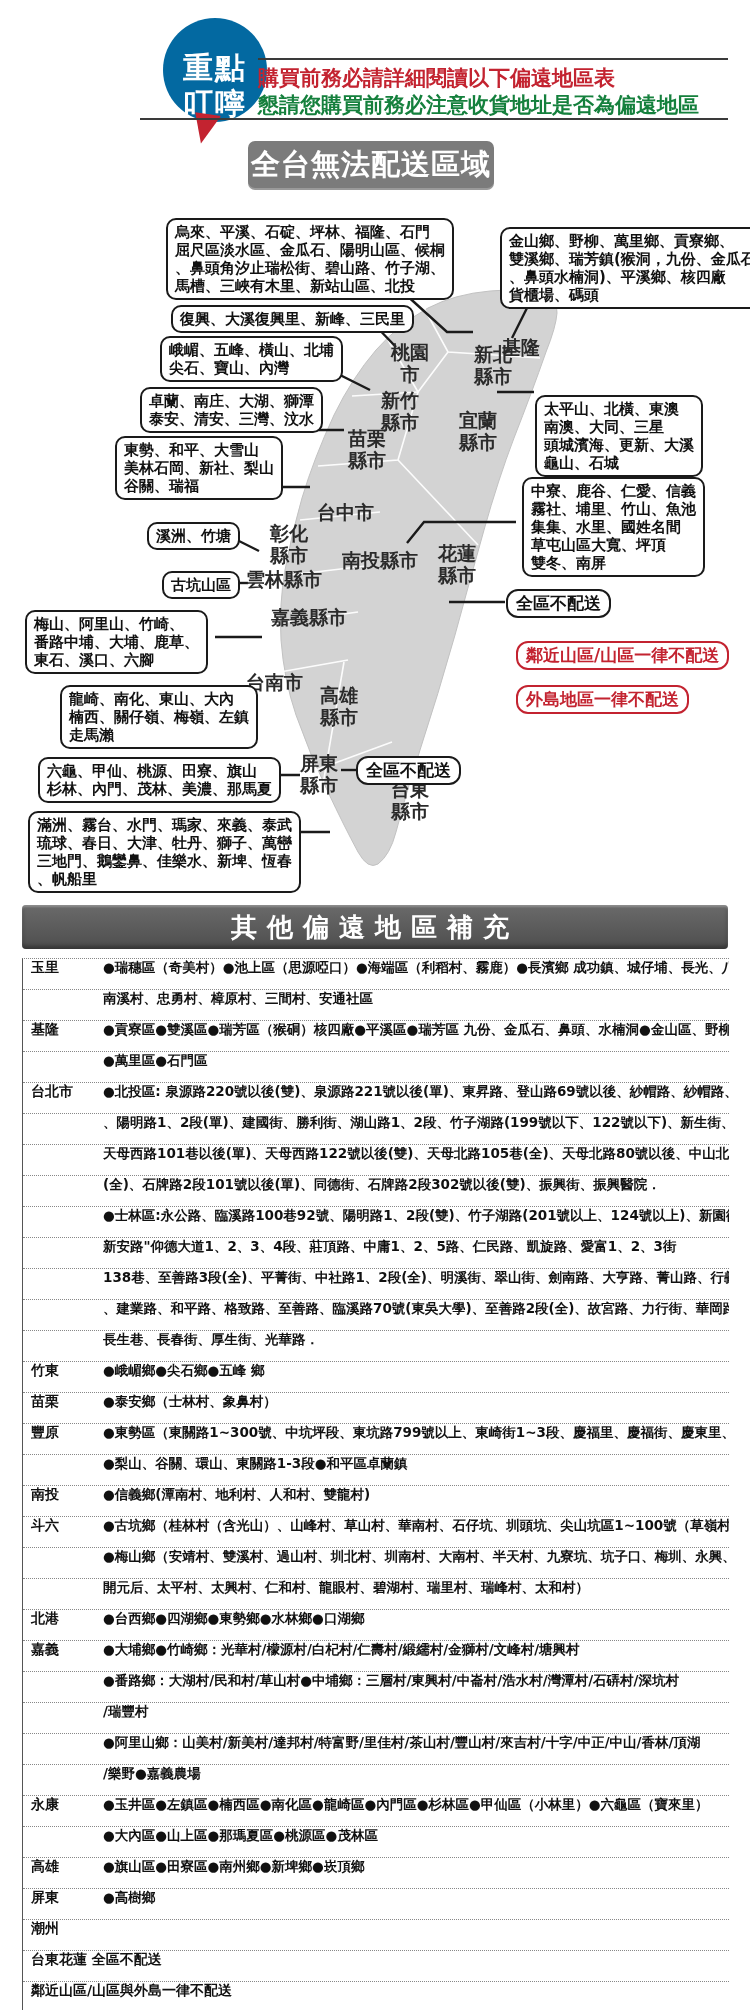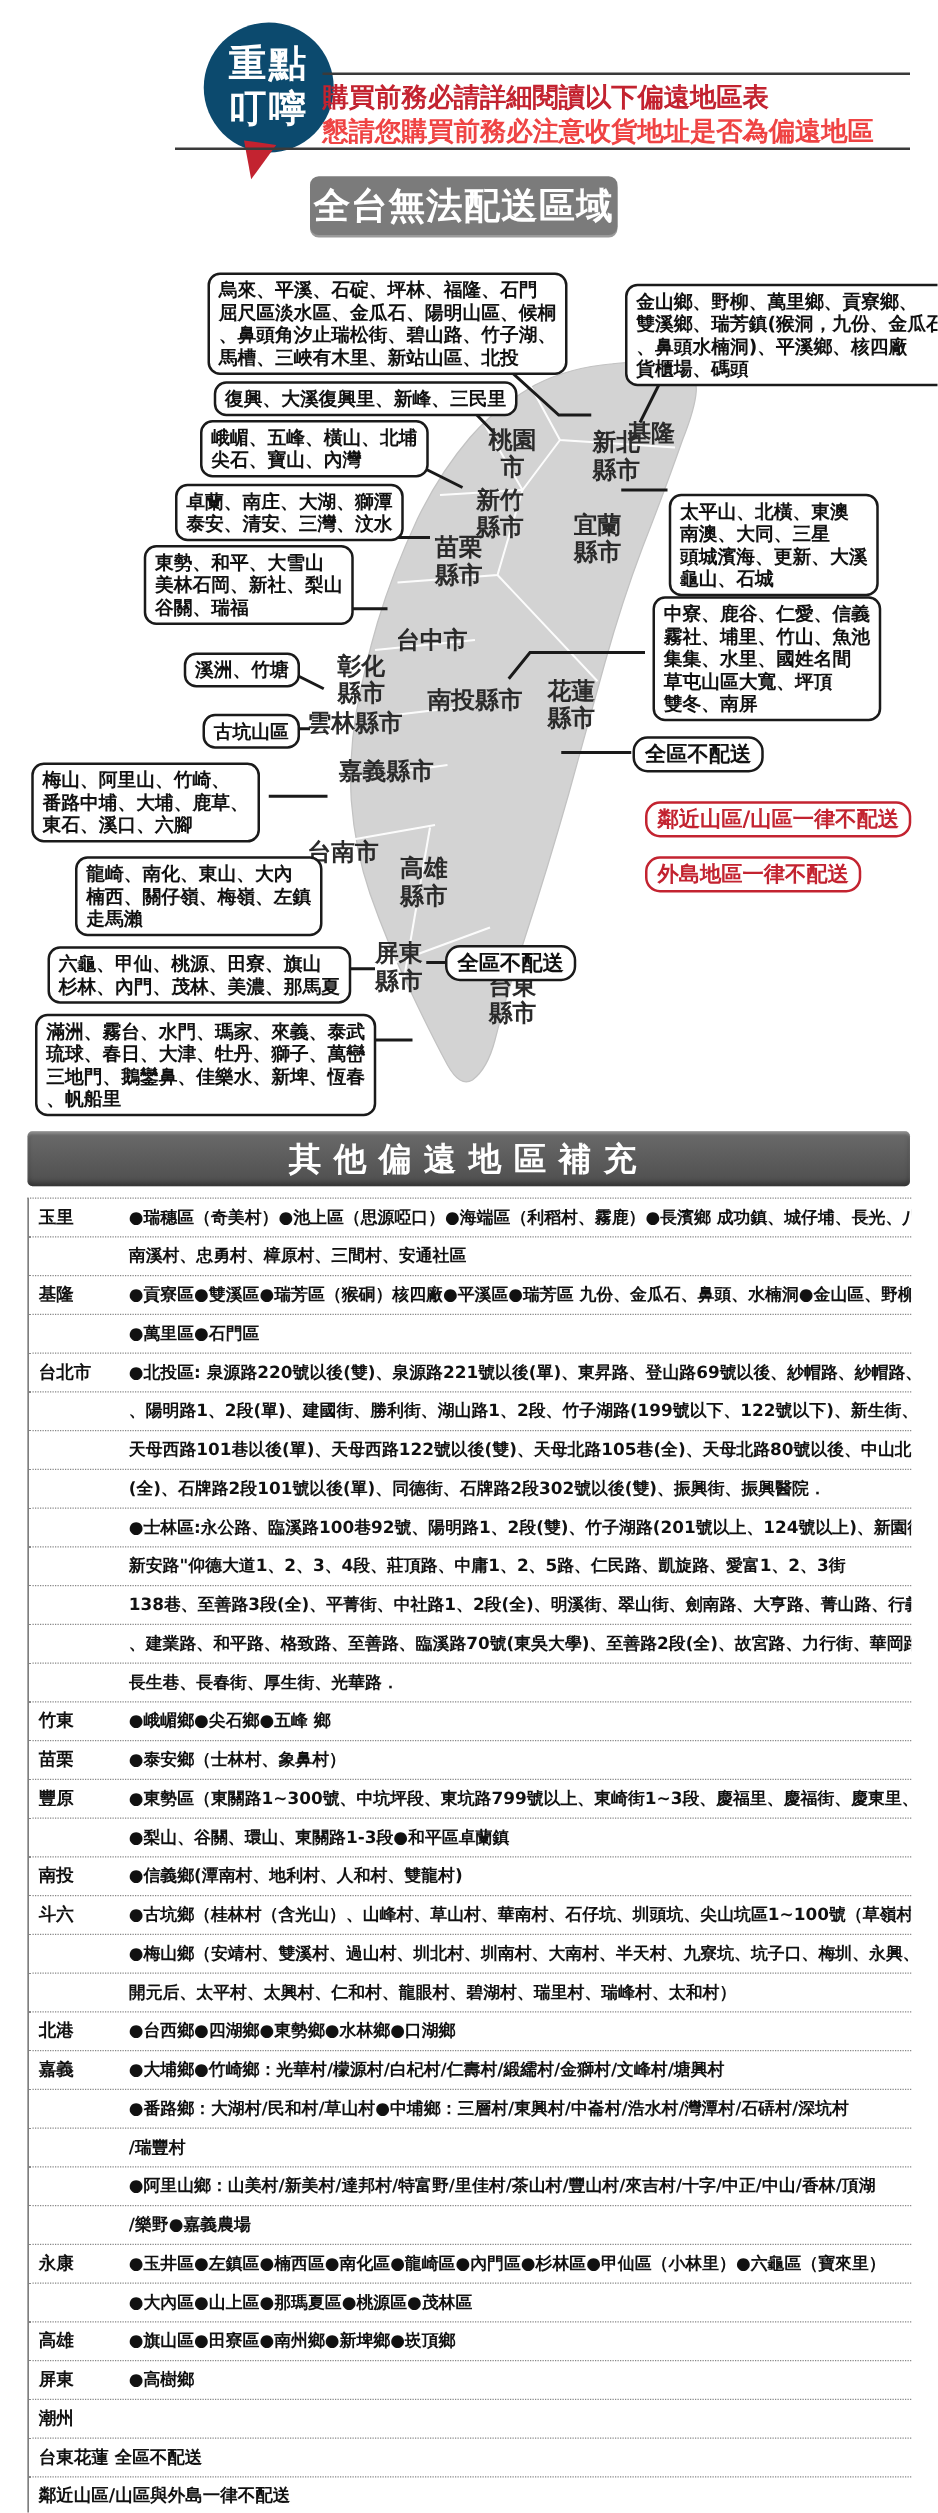--- a/index.html
+++ b/index.html
@@ -4,33 +4,33 @@
 <style>
   html,body{margin:0;padding:0;}
   body{
     width:750px;height:2010px;position:relative;background:#fff;
     font-family:"DejaVu Sans","Liberation Sans",sans-serif;
     color:#1a1a1a;overflow:hidden;
   }
   
   .badge{
     position:absolute;left:163px;top:18px;width:104px;height:104px;border-radius:50%;
-    background:#0c4a6e;color:#fff;display:flex;flex-direction:column;align-items:center;justify-content:center;
+    background:#0369a1;color:#fff;display:flex;flex-direction:column;align-items:center;justify-content:flex-end;
     font-size:30px;font-weight:bold;line-height:36px;letter-spacing:2px;
   }
   .badge-tail{
     position:absolute;left:193px;top:114px;width:0;height:0;
     border-left:10px solid transparent;border-right:16px solid transparent;
     border-top:30px solid #c32330;transform:rotate(8deg);
   }
   .rule{position:absolute;height:2px;background:#3a3a3a;}
   .rule-top{left:258px;top:58px;width:470px;}
   .rule-bottom{left:140px;top:118px;width:588px;}
   .warn-red{position:absolute;left:258px;top:64px;font-size:21px;font-weight:bold;color:#c32330;}
-  .warn-black{position:absolute;left:258px;top:91px;font-size:21px;font-weight:bold;color:#ef4444;}
+  .warn-black{position:absolute;left:258px;top:91px;font-size:21px;font-weight:bold;color:#15803d;}
   
   .banner{
     position:absolute;left:248px;top:141px;width:246px;height:47px;border-radius:7px;
     background:#7b7b7b;box-shadow:0 2px 0 #9a9a9a;color:#fff;font-size:29px;font-weight:bold;
     display:flex;align-items:center;justify-content:center;letter-spacing:1px;
   }
   
   #map-svg{position:absolute;left:0;top:200px;}
   .county-label{
     position:absolute;font-size:19px;font-weight:bold;color:#2a2a2a;line-height:22px;
@@ -51,21 +51,21 @@
     background:linear-gradient(#6a6a6a,#4e4e4e);border-radius:4px;
     box-shadow:inset 0 2px 2px rgba(255,255,255,.25), inset 0 -3px 4px rgba(0,0,0,.35);
     color:#fff;font-size:26px;font-weight:bold;letter-spacing:10px;
     display:flex;align-items:center;justify-content:center;
   }
   
   .rtable{
     position:absolute;left:22px;top:958px;width:706px;
     border-left:1px solid #555;border-top:1px dotted #888;
   }
-  .t-line{display:flex;height:30px;align-items:center;border-bottom:1px dotted #888;overflow:hidden;}
+  .t-line{display:flex;height:30px;align-items:flex-start;border-bottom:1px dotted #888;overflow:hidden;}
   .t-label{flex:0 0 72px;padding-left:8px;font-size:14px;font-weight:bold;color:#111;white-space:nowrap;}
   .t-text{flex:1;font-size:13.5px;font-weight:bold;color:#111;white-space:nowrap;overflow:hidden;}
   .t-line.footer .t-text{padding-left:8px;font-size:14px;}
 </style>
 </head>
 <body>
 
 <div class="badge">
     <span style="white-space:pre-line;text-align:center;">重點
 叮嚀</span>

